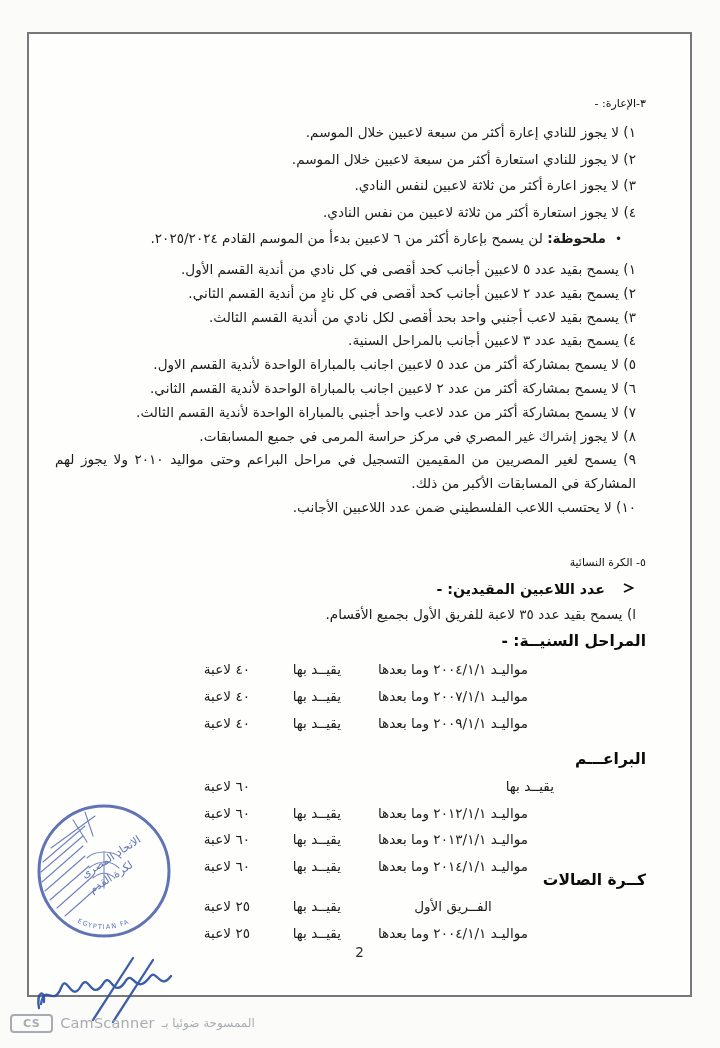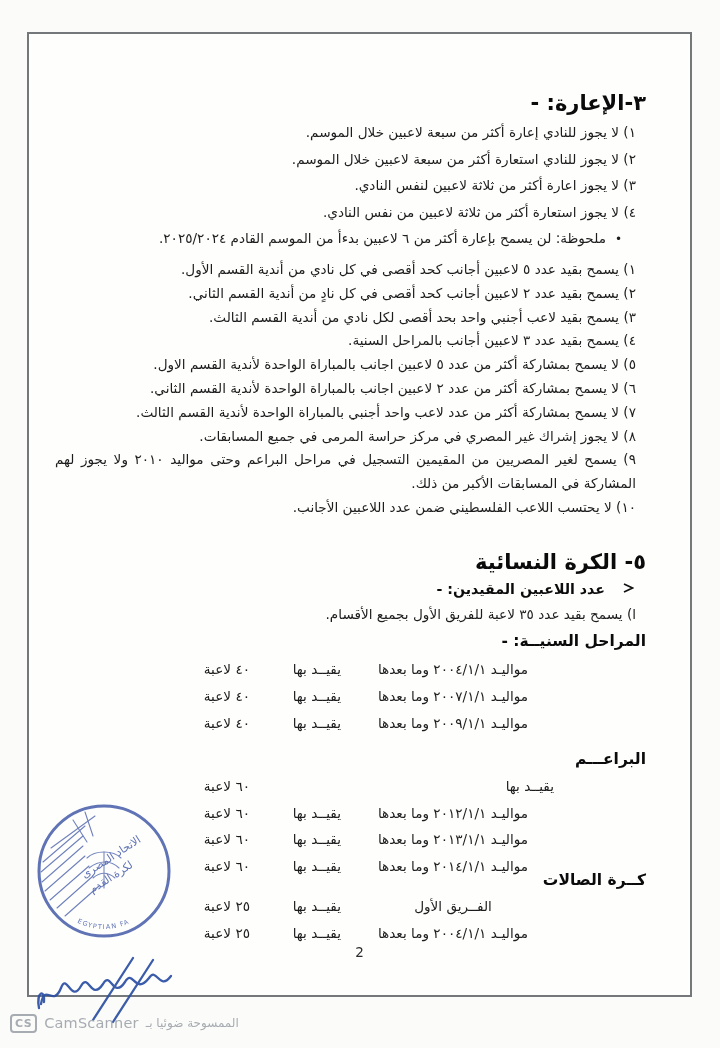--- a/index.html
+++ b/index.html
@@ -6,45 +6,45 @@
   body{
     width:720px;height:1048px;position:relative;overflow:hidden;
     background:#fbfbf9;
     font-family:"DejaVu Sans",sans-serif;
   }
   .page{
     position:absolute;left:27px;top:32px;width:661px;height:961px;
     background:#fefefd;border:2px solid #75787b;
   }
   .sec{position:absolute;right:44px;left:26px;direction:rtl;text-align:right;color:#1d1d1d}
-  .sec-title{margin:0 0 2px;font-size:21px;line-height:27px;font-weight:bold;color:#0b0b0b}
+  .sec-title{margin:0 0 2px;font-size:11px;line-height:27px;font-weight:normal;color:#0b0b0b}
   .item{font-size:13.6px;line-height:26.5px;padding-right:10px}
   .sec.tight .item{line-height:23.8px}
   .item.wrap{text-align:justify}
   .note{font-size:13.6px;line-height:26px;padding-right:24px}
   .note .bullet{margin-left:9px;font-size:12px}
-  .note .note-label{font-weight:normal}
+  .note .note-label{font-weight:bold}
   .sub-row{display:flex;align-items:center;gap:17px;font-size:14.2px;line-height:25px;font-weight:bold;color:#0b0b0b;padding-right:12px}
   .sub-row .arrow-ic{flex:0 0 auto;display:inline-block}
   .hdr{position:absolute;right:44px;direction:rtl;font-size:15.5px;font-weight:bold;color:#0b0b0b;line-height:26px}
   .tbl{position:absolute;right:136px;width:380px;direction:rtl}
   .trow{display:flex;direction:rtl;justify-content:space-between;font-size:13.6px;line-height:27px;color:#1d1d1d}
   .tbl.mid .trow{line-height:26.5px}
   .c1{width:202px;text-align:center}
   .c2{width:80px;text-align:right}
   .c3{width:76px;text-align:right}
   .pagenum{position:absolute;left:0;right:0;top:910px;text-align:center;font-size:13.5px;color:#2c2c2c}
   .stamp{position:absolute;left:0px;top:762px;width:150px;height:150px;opacity:.82}
   .signature{position:absolute;left:2px;top:912px;width:172px;height:100px;opacity:.92}
   .footer{
     position:absolute;left:10px;top:1010px;height:26px;
     display:flex;align-items:center;gap:7px;direction:ltr;color:#a7acb2;
   }
   .cs-badge{
-    border:2px solid #a7acb2;border-radius:4px;padding:2px 3px;
+    border:2px solid #a7acb2;border-radius:4px;padding:2px 11px;
     font-size:11px;font-weight:bold;line-height:1;color:#a7acb2;letter-spacing:.5px;
   }
   .cam-label{font-size:14.5px;letter-spacing:.2px}
   .cam-ar{font-size:12px}
 </style>
 </head>
 <body>
 
 <div class="page">
 

